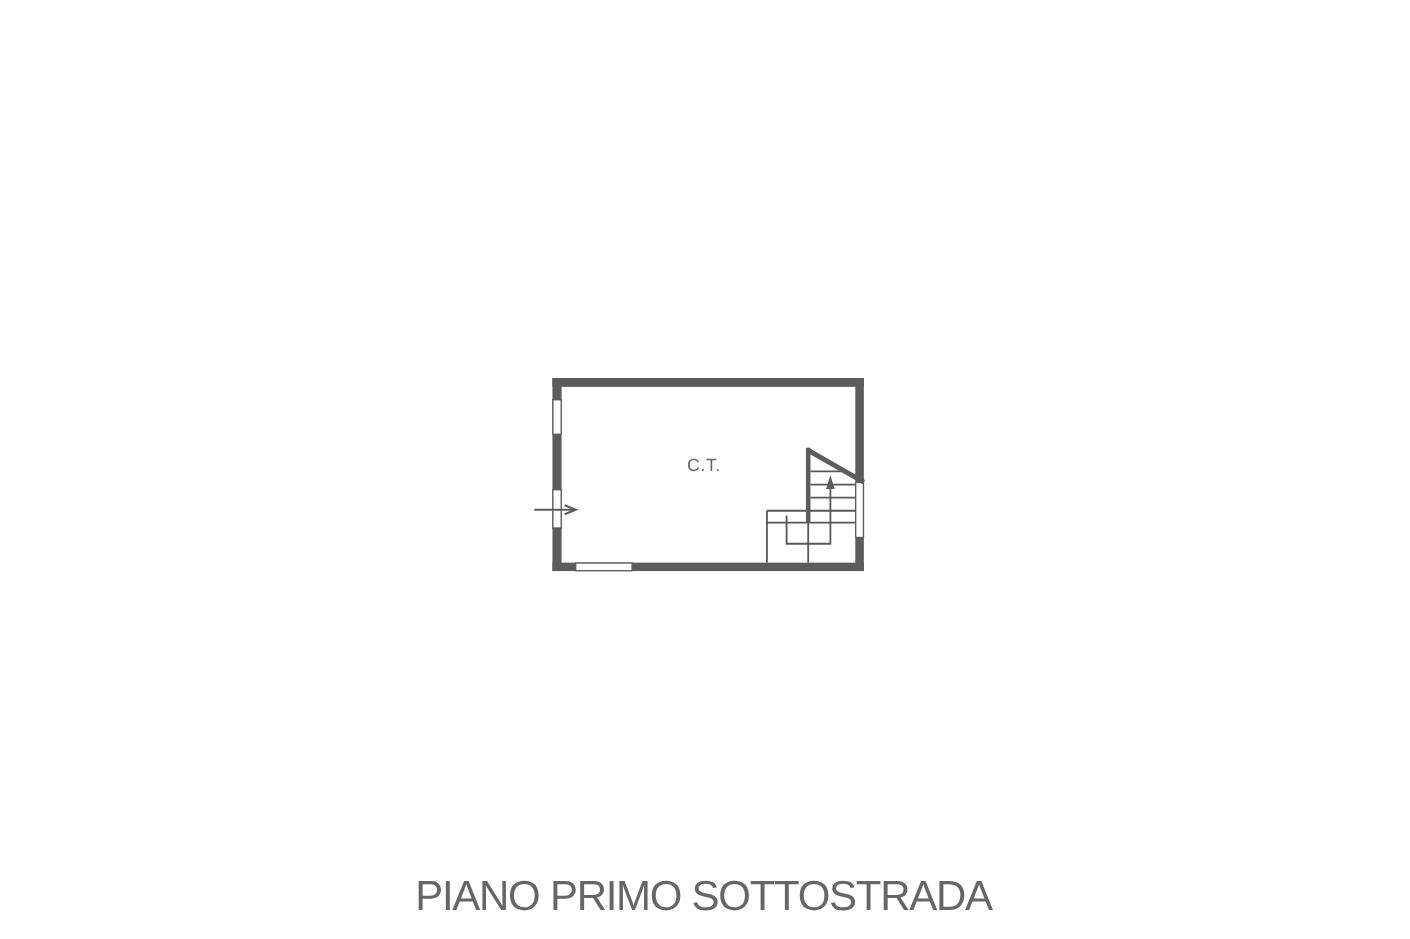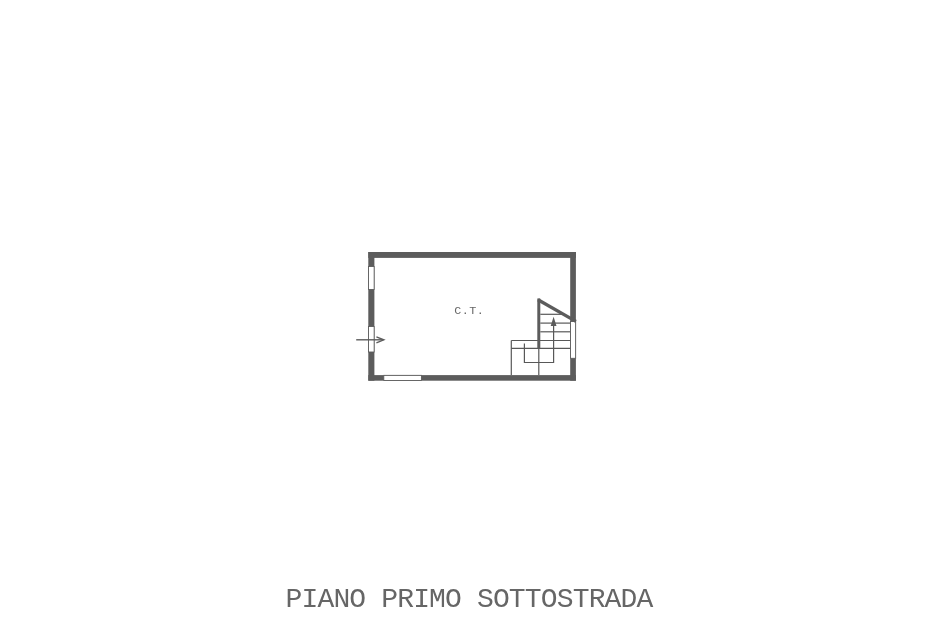--- a/index.html
+++ b/index.html
@@ -1,16 +1,16 @@
 <!DOCTYPE html>
 <html><head>
 <meta charset="utf-8">
 <style>
   html,body{margin:0;padding:0;background:#ffffff;width:940px;height:626px;overflow:hidden;}
-  .page{position:relative;width:940px;height:626px;font-family:Liberation Mono, monospace;filter:grayscale(1);}
+  .page{position:relative;width:940px;height:626px;font-family:Liberation Sans, sans-serif;filter:grayscale(1);}
   svg{position:absolute;left:0;top:0;}
 </style>
 </head>
 <body>
 <div class="page">
 <svg width="940" height="626" viewBox="0 0 940 626">
 
   <rect x="374.4" y="258" width="195.8" height="117.1" fill="#ffffff"></rect>
 
   <rect x="368.3" y="252" width="207.6" height="5.9" fill="#5c5c5e"></rect>

